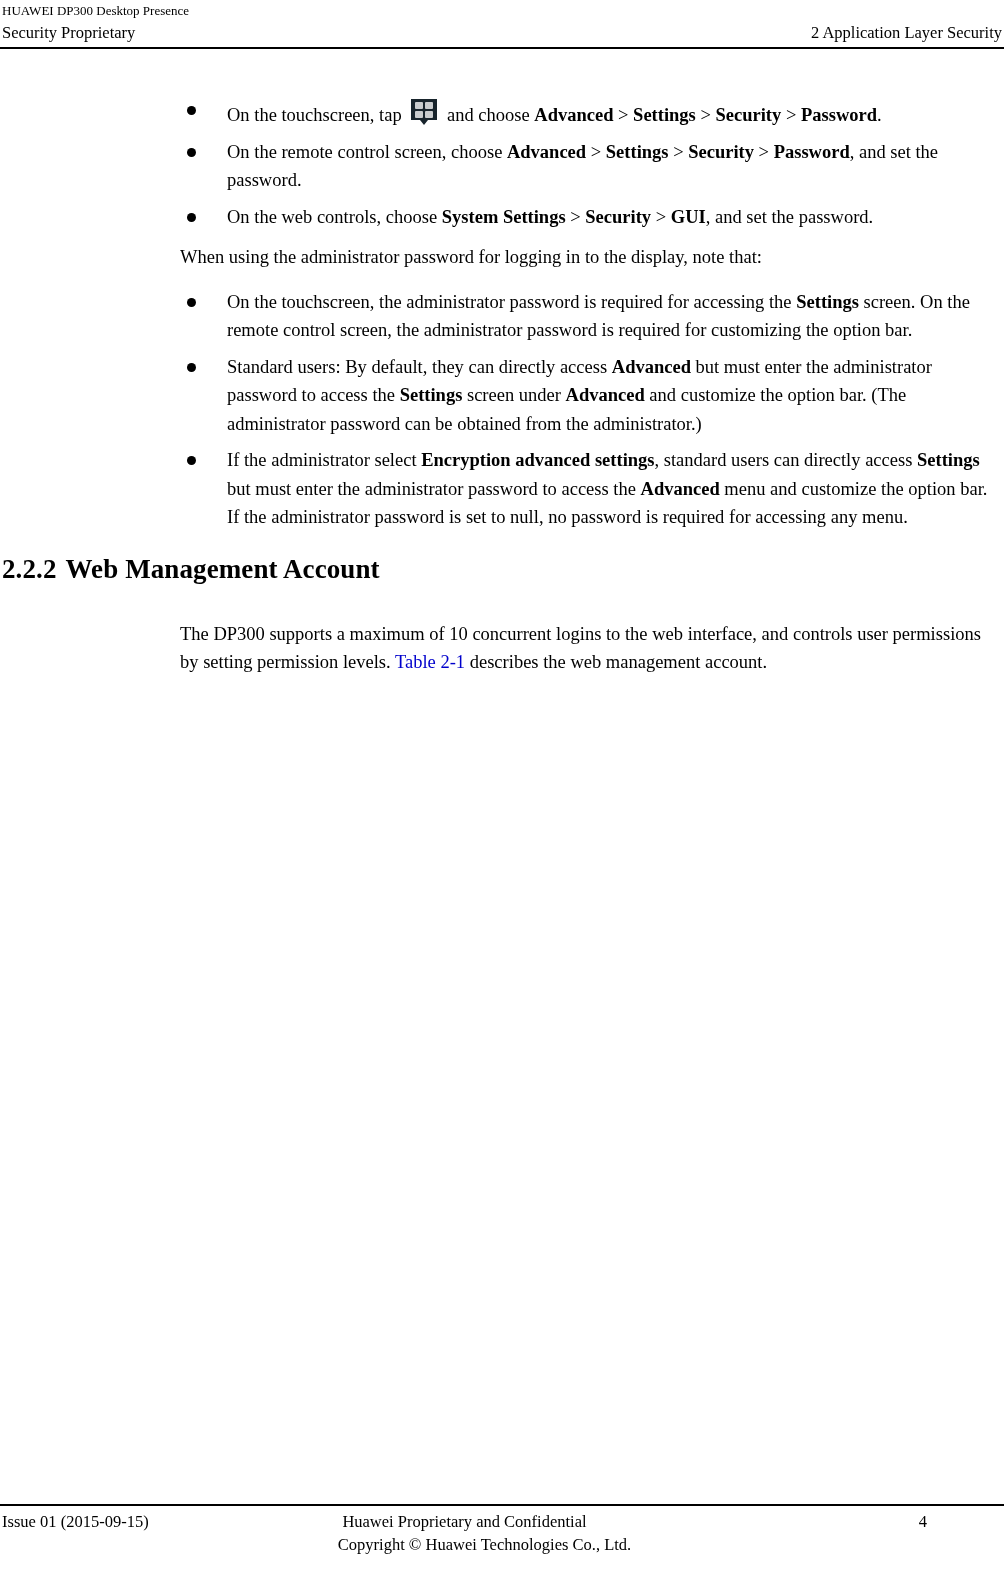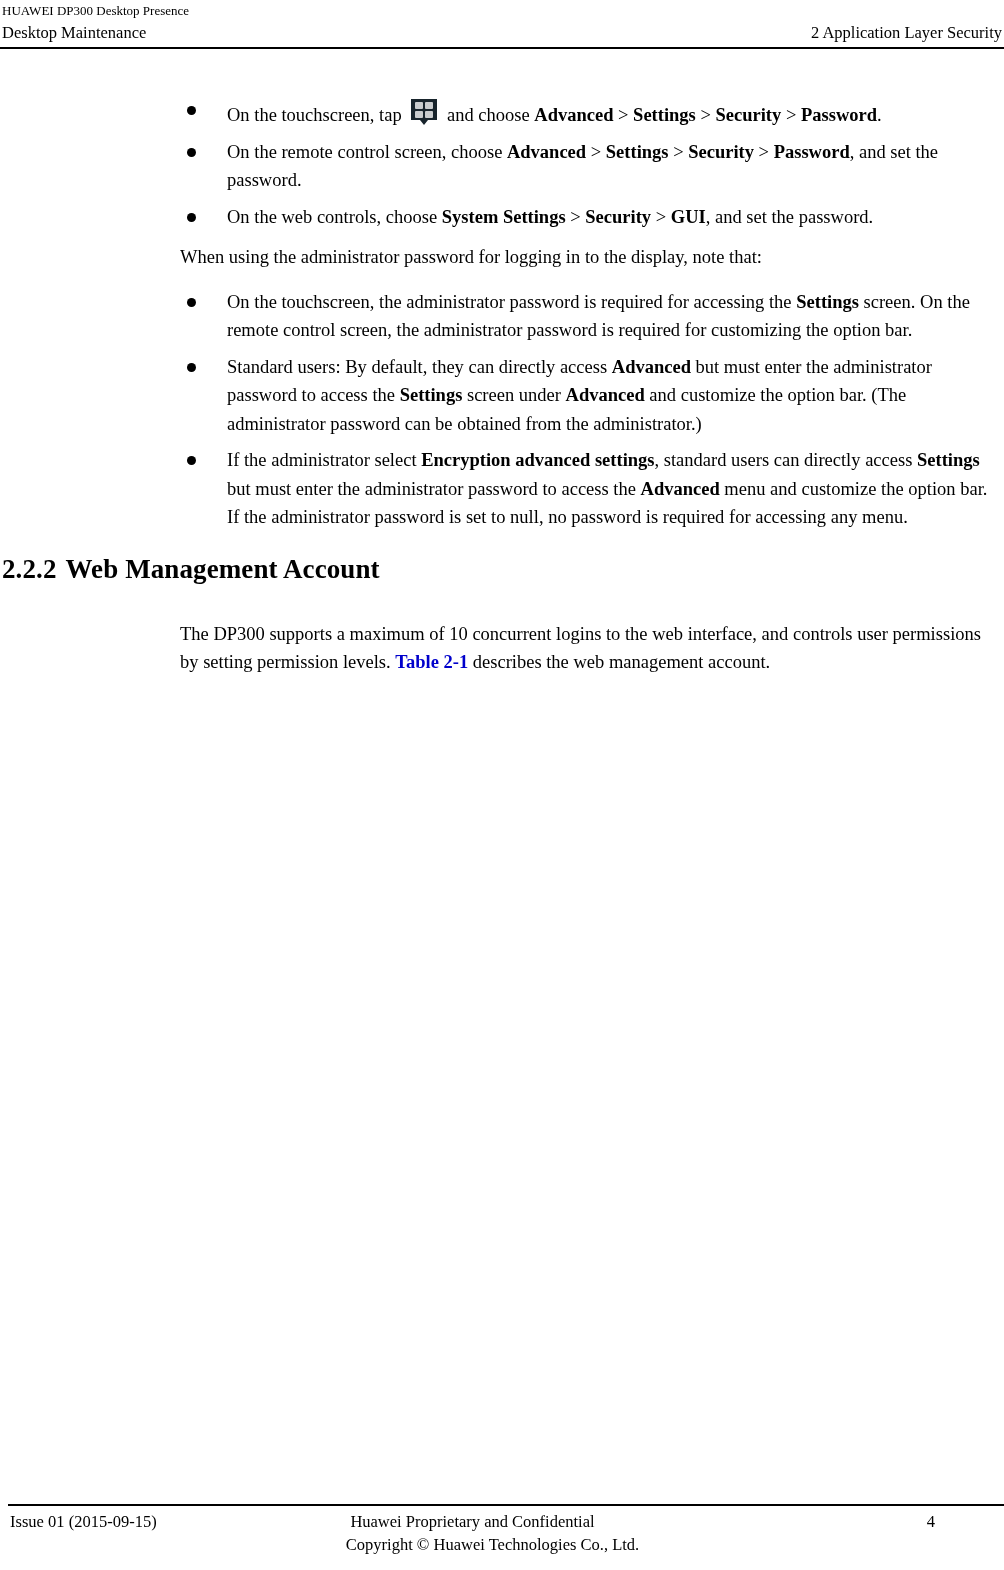--- a/index.html
+++ b/index.html
@@ -93,21 +93,21 @@
   }
   .para-intro {
     margin-top: 12px;
     margin-bottom: 16px;
   }
 
   b { font-weight: bold; }
 
   .link {
     color: #0000cc;
-    font-weight: bold;
+    font-weight: normal;
   }
 
   
   .grid-icon {
     display: inline-block;
     vertical-align: -7px;
     width: 32px;
     height: 32px;
     position: relative;
     margin: 0 2px;
@@ -125,21 +125,21 @@
   }
   .sec-num { margin-right: 9px; }
 
   .after-heading {
     margin-top: 34px;
   }
 
   
   .footer {
     position: absolute;
-    left: 8px;
+    left: 0;
     bottom: 14px;
     width: 929px;
   }
   .footer-rule {
     border-bottom: 2.5px solid #000;
     width: 1004px;
     margin-bottom: 4px;
   }
   .footer-row {
     display: flex;
@@ -155,21 +155,21 @@
   .footer-mid-2 { text-align: center; font-size: 16.5px; line-height: 23px; padding-left: 40px; }
 </style>
 </head>
 <body>
 
 <div class="page">
 
   <div class="header">
     <div class="header-line1">HUAWEI DP300 Desktop Presence</div>
     <div class="header-line2">
-      <span>Desktop Maintenance</span>
+      <span>Security Proprietary</span>
       <span>2 Application Layer Security</span>
     </div>
     <div class="header-rule"></div>
   </div>
 
   <div class="content">
 
     <ul class="bullets">
       <li>
         <span class="dot"></span>

